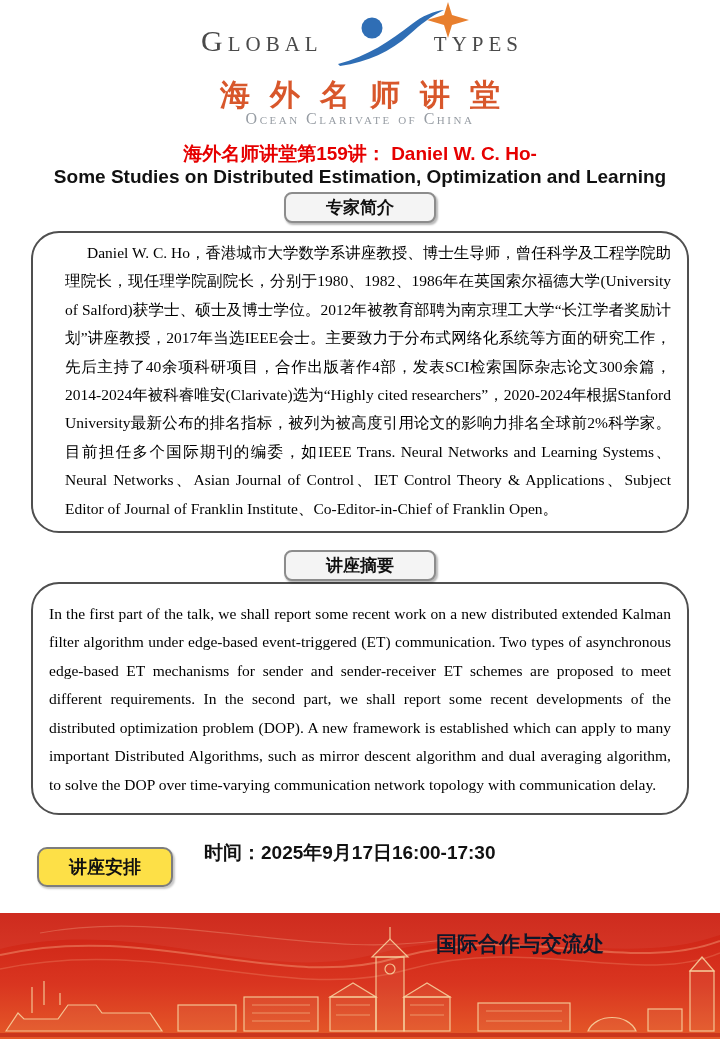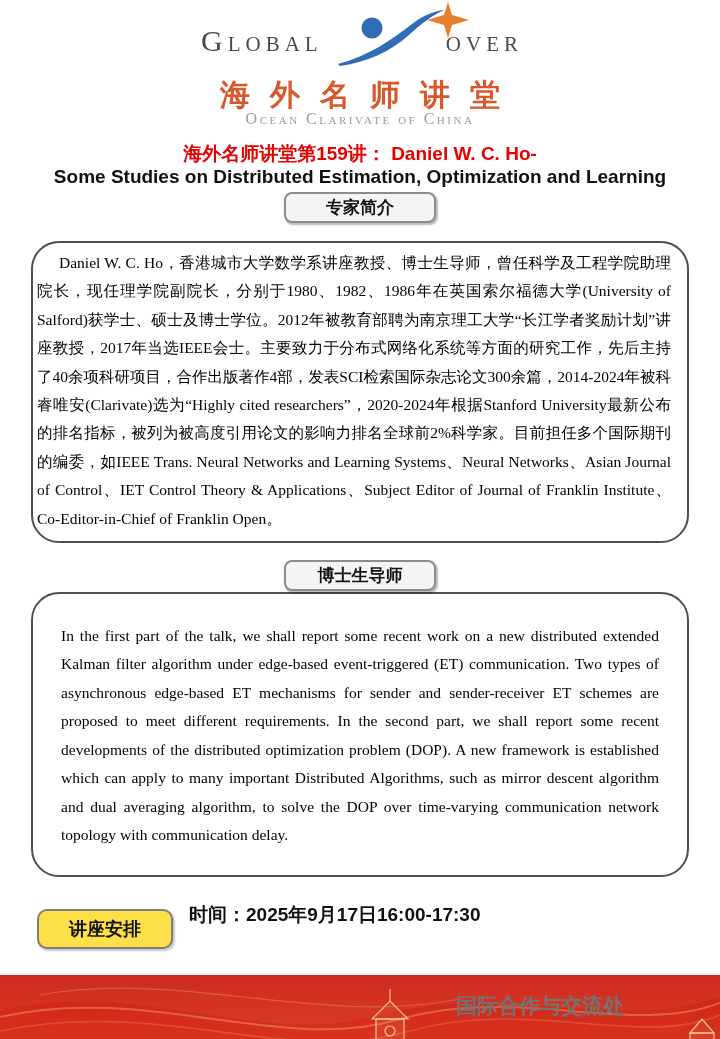--- a/index.html
+++ b/index.html
@@ -31,70 +31,70 @@
   .title .t2{color:#111;}
   
   .badge{position:relative;z-index:2;margin:4px auto 0;width:max-content;min-width:92px;
     background:#f4f4f4;border:2px solid #8c8c8c;border-radius:8px;padding:2px 28px;
     font-size:17px;font-weight:bold;color:#111;text-align:center;
     box-shadow:1.5px 2px 2px rgba(0,0,0,.28);}
   .round-box{position:relative;z-index:1;margin:0 auto;width:658px;border:2px solid #4f4f4f;
     border-radius:28px;background:#fff;box-sizing:border-box;
     font-family:"Liberation Serif",serif;font-size:15.5px;color:#000;
     line-height:28.4px;text-align:justify;}
-  .expert-box{padding:6px 16px 8px 4px;margin-top:18px;}
+  .expert-box{padding:6px 16px 8px 32px;margin-top:8px;}
   .expert-box p{margin:0;text-indent:22px;}
   .abstract-box{padding:16px 16px 14px 16px;margin-top:1px;}
-  .abstract-box p{margin:12px;}
+  .abstract-box p{margin:0;}
   .gap15{height:13px;}
   .gap28{height:26px;}
   
   .schedule{display:flex;align-items:flex-start;margin:0 0 0 37px;}
   .schedule-badge{background:#fde047;border:2px solid #7d7d7d;border-radius:10px;
     width:132px;text-align:center;padding:6px 0;font-size:18px;font-weight:bold;color:#111;
     box-shadow:1.5px 2px 2px rgba(0,0,0,.22);margin-top:6px;}
-  .schedule-text{margin-left:16px;font-size:19px;font-weight:bold;color:#111;line-height:23px;}
+  .schedule-text{margin-left:31px;font-size:19px;font-weight:bold;color:#111;line-height:23px;}
   
   .banner{position:relative;width:720px;height:158px;margin-top:26px;}
   .banner svg{display:block;}
-  .banner-org{position:absolute;left:400px;top:18px;width:280px;text-align:center;
-    color:#737373;font-weight:bold;font-size:21px;line-height:25px;}
+  .banner-org{position:absolute;left:380px;top:18px;width:280px;text-align:center;
+    color:#0f172a;font-weight:bold;font-size:21px;line-height:25px;}
 </style>
 </head>
 <body>
 
 <div class="logo">
   <svg class="logo-star" viewBox="0 0 42 36">
     <path d="M21 0 L25 13 L42 18 L25 23 L21 36 L17 23 L0 18 L17 13 Z" fill="#e87f2e"></path>
   </svg>
   <svg class="logo-swoosh" viewBox="0 0 108 62">
     <path d="M2 56 C30 52 52 42 72 24 C82 15 93 6 106 0 C96 1 84 6 74 14 C52 31 30 46 0 54 Z" fill="#2f6eb5"></path>
     <circle cx="34" cy="18" r="10.5" fill="#2f6eb5"></circle>
   </svg>
   <div class="logo-line1">
     <span class="w1">Global</span>
-    <span class="w2">over</span>
+    <span class="w2">types</span>
   </div>
   <div class="logo-seal">海外名师讲堂</div>
   <div class="logo-sub">Ocean Clarivate of China</div>
 </div>
 
 <div class="title">
   <div class="t1">海外名师讲堂第159讲：  Daniel W. C. Ho-</div>
   <div class="t2">Some Studies on Distributed Estimation, Optimization and Learning</div>
 </div>
 
 <div class="badge">专家简介</div>
 <div class="round-box expert-box">
   <p>Daniel W. C. Ho，香港城市大学数学系讲座教授、博士生导师，曾任科学及工程学院助理院长，现任理学院副院长，分别于1980、1982、1986年在英国索尔福德大学(University of Salford)获学士、硕士及博士学位。2012年被教育部聘为南京理工大学“长江学者奖励计划”讲座教授，2017年当选IEEE会士。主要致力于分布式网络化系统等方面的研究工作，先后主持了40余项科研项目，合作出版著作4部，发表SCI检索国际杂志论文300余篇，2014-2024年被科睿唯安(Clarivate)选为“Highly cited researchers”，2020-2024年根据Stanford University最新公布的排名指标，被列为被高度引用论文的影响力排名全球前2%科学家。目前担任多个国际期刊的编委，如IEEE Trans. Neural Networks and Learning Systems、Neural Networks、Asian Journal of Control、IET Control Theory &amp; Applications、Subject Editor of Journal of Franklin Institute、Co-Editor-in-Chief of Franklin Open。</p>
 </div>
 
 <div class="gap15"></div>
 
-<div class="badge">博士生导师</div>
+<div class="badge">讲座摘要</div>
 <div class="round-box abstract-box">
   <p>In the first part of the talk, we shall report some recent work on a new distributed extended Kalman filter algorithm under edge-based event-triggered (ET) communication. Two types of asynchronous edge-based ET mechanisms for sender and sender-receiver ET schemes are proposed to meet different requirements. In the second part, we shall report some recent developments of the distributed optimization problem (DOP). A new framework is established which can apply to many important Distributed Algorithms, such as mirror descent algorithm and dual averaging algorithm, to solve the DOP over time-varying communication network topology with communication delay.</p>
 </div>
 
 <div class="gap28"></div>
 
 <div class="schedule">
   <div class="schedule-badge">讲座安排</div>
   <div class="schedule-text">
     <div>时间：2025年9月17日16:00-17:30</div>

